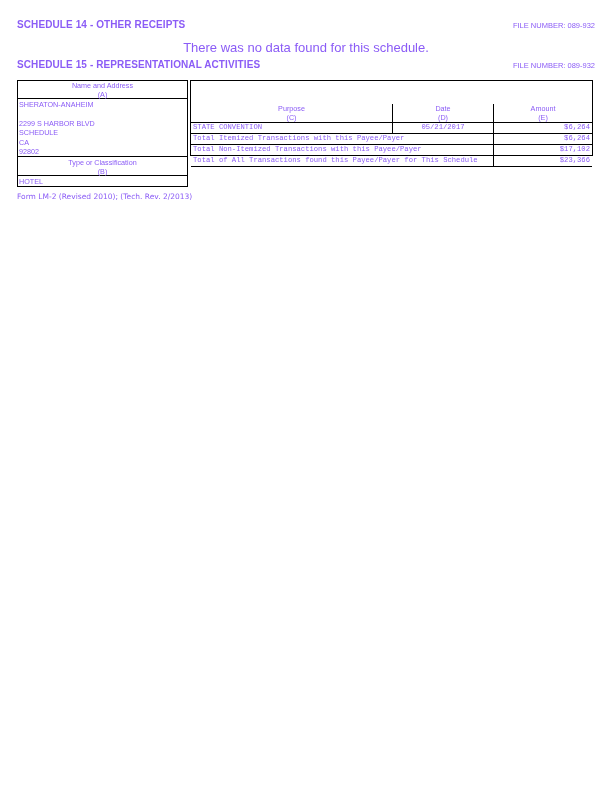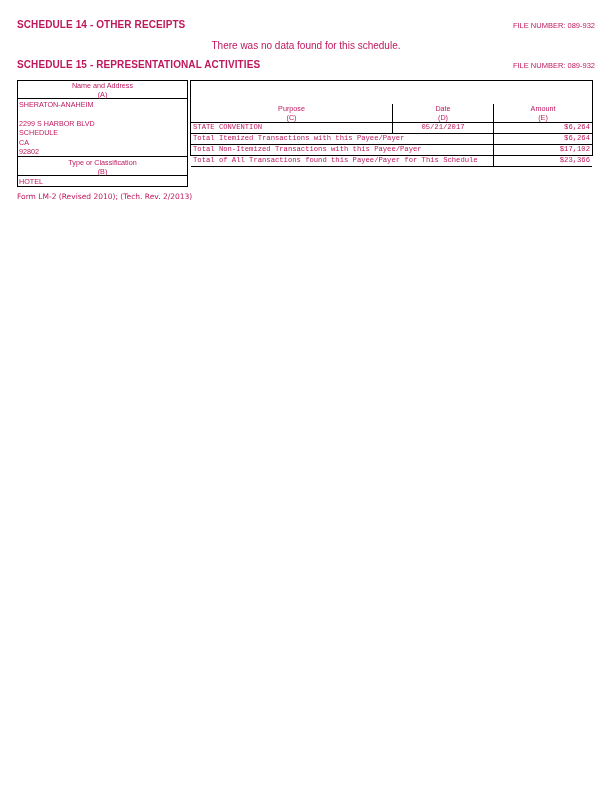--- a/index.html
+++ b/index.html
@@ -1,33 +1,33 @@
 <!DOCTYPE html>
 <html><head>
 <meta charset="utf-8">
 <style>
   * { margin:0; padding:0; box-sizing:border-box; }
   html,body { background:#fff; }
   .page {
     position:relative;
     width:612px; height:792px;
     background:#fff;
-    color:#be185d;
+    color:#8b5cf6;
     font-family:"Liberation Sans", sans-serif;
     overflow:hidden;
   }
   .hdr-row {
     position:absolute; left:17px; right:17px;
     display:flex; justify-content:space-between; align-items:baseline;
   }
   .sched-title { font-weight:bold; font-size:10px; letter-spacing:0.1px; }
   .file-number { font-size:7.5px; }
   .no-data {
     position:absolute; top:40px; left:0; right:0;
-    text-align:center; font-size:10px;
+    text-align:center; font-size:13px;
   }
 
   
   .payer-table {
     position:absolute; left:17px; top:80px;
     width:171px; height:107px;
     border:1px solid #000;
     font-size:7.2px;
   }
   .cell-head { text-align:center; line-height:8.6px; padding-top:1px; }

